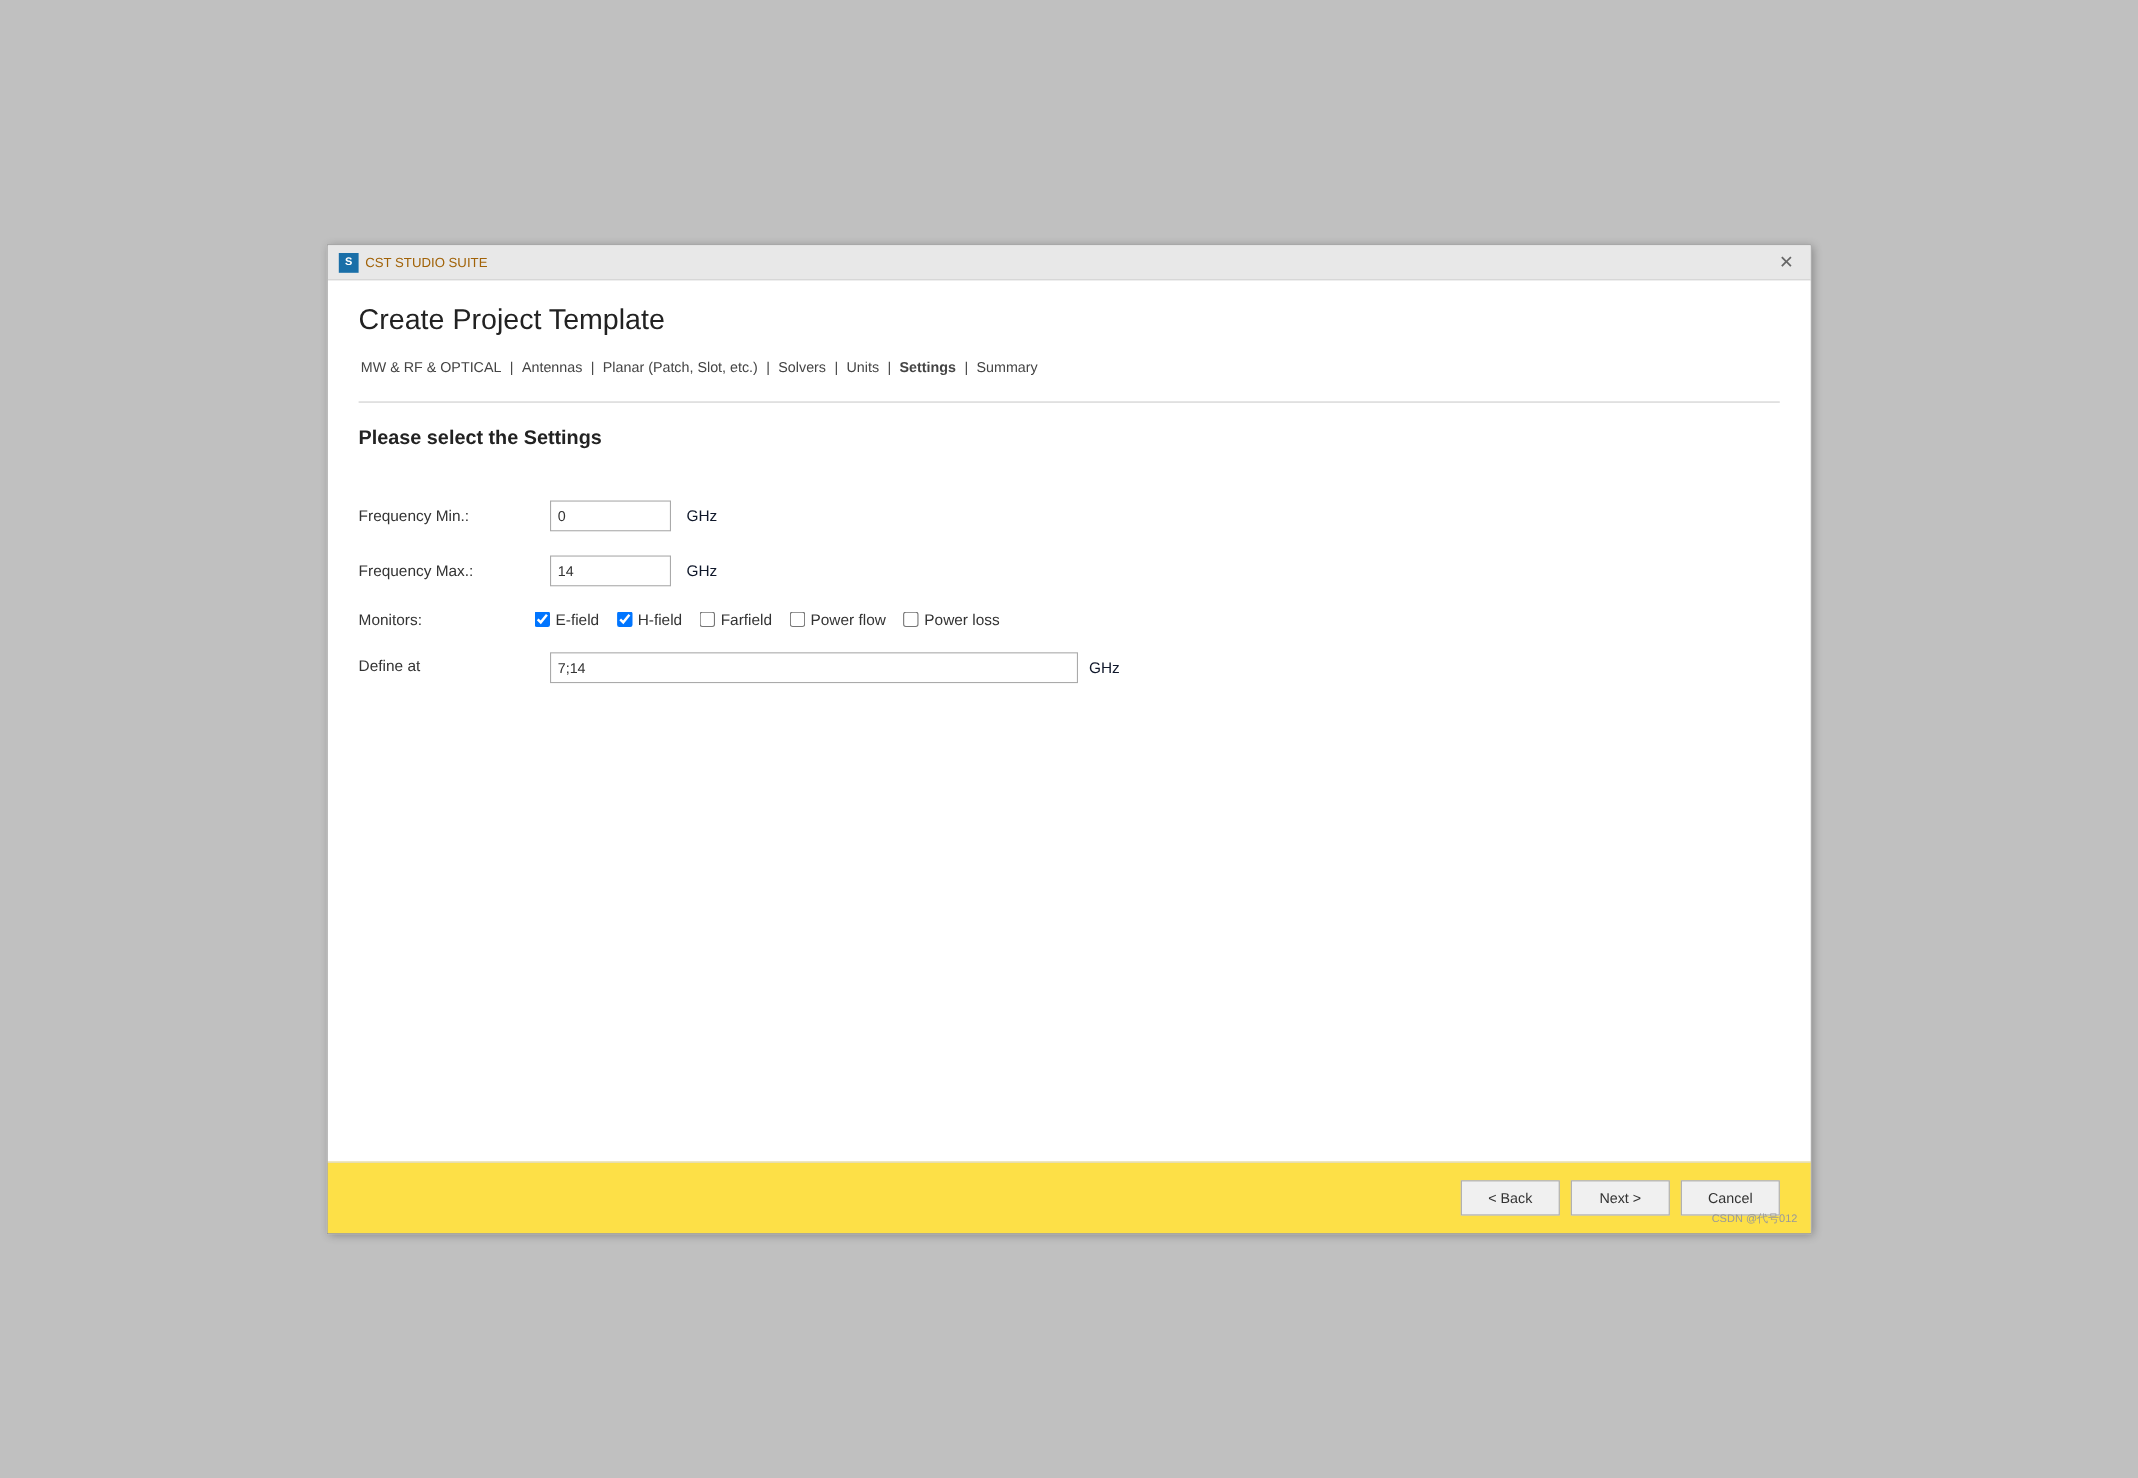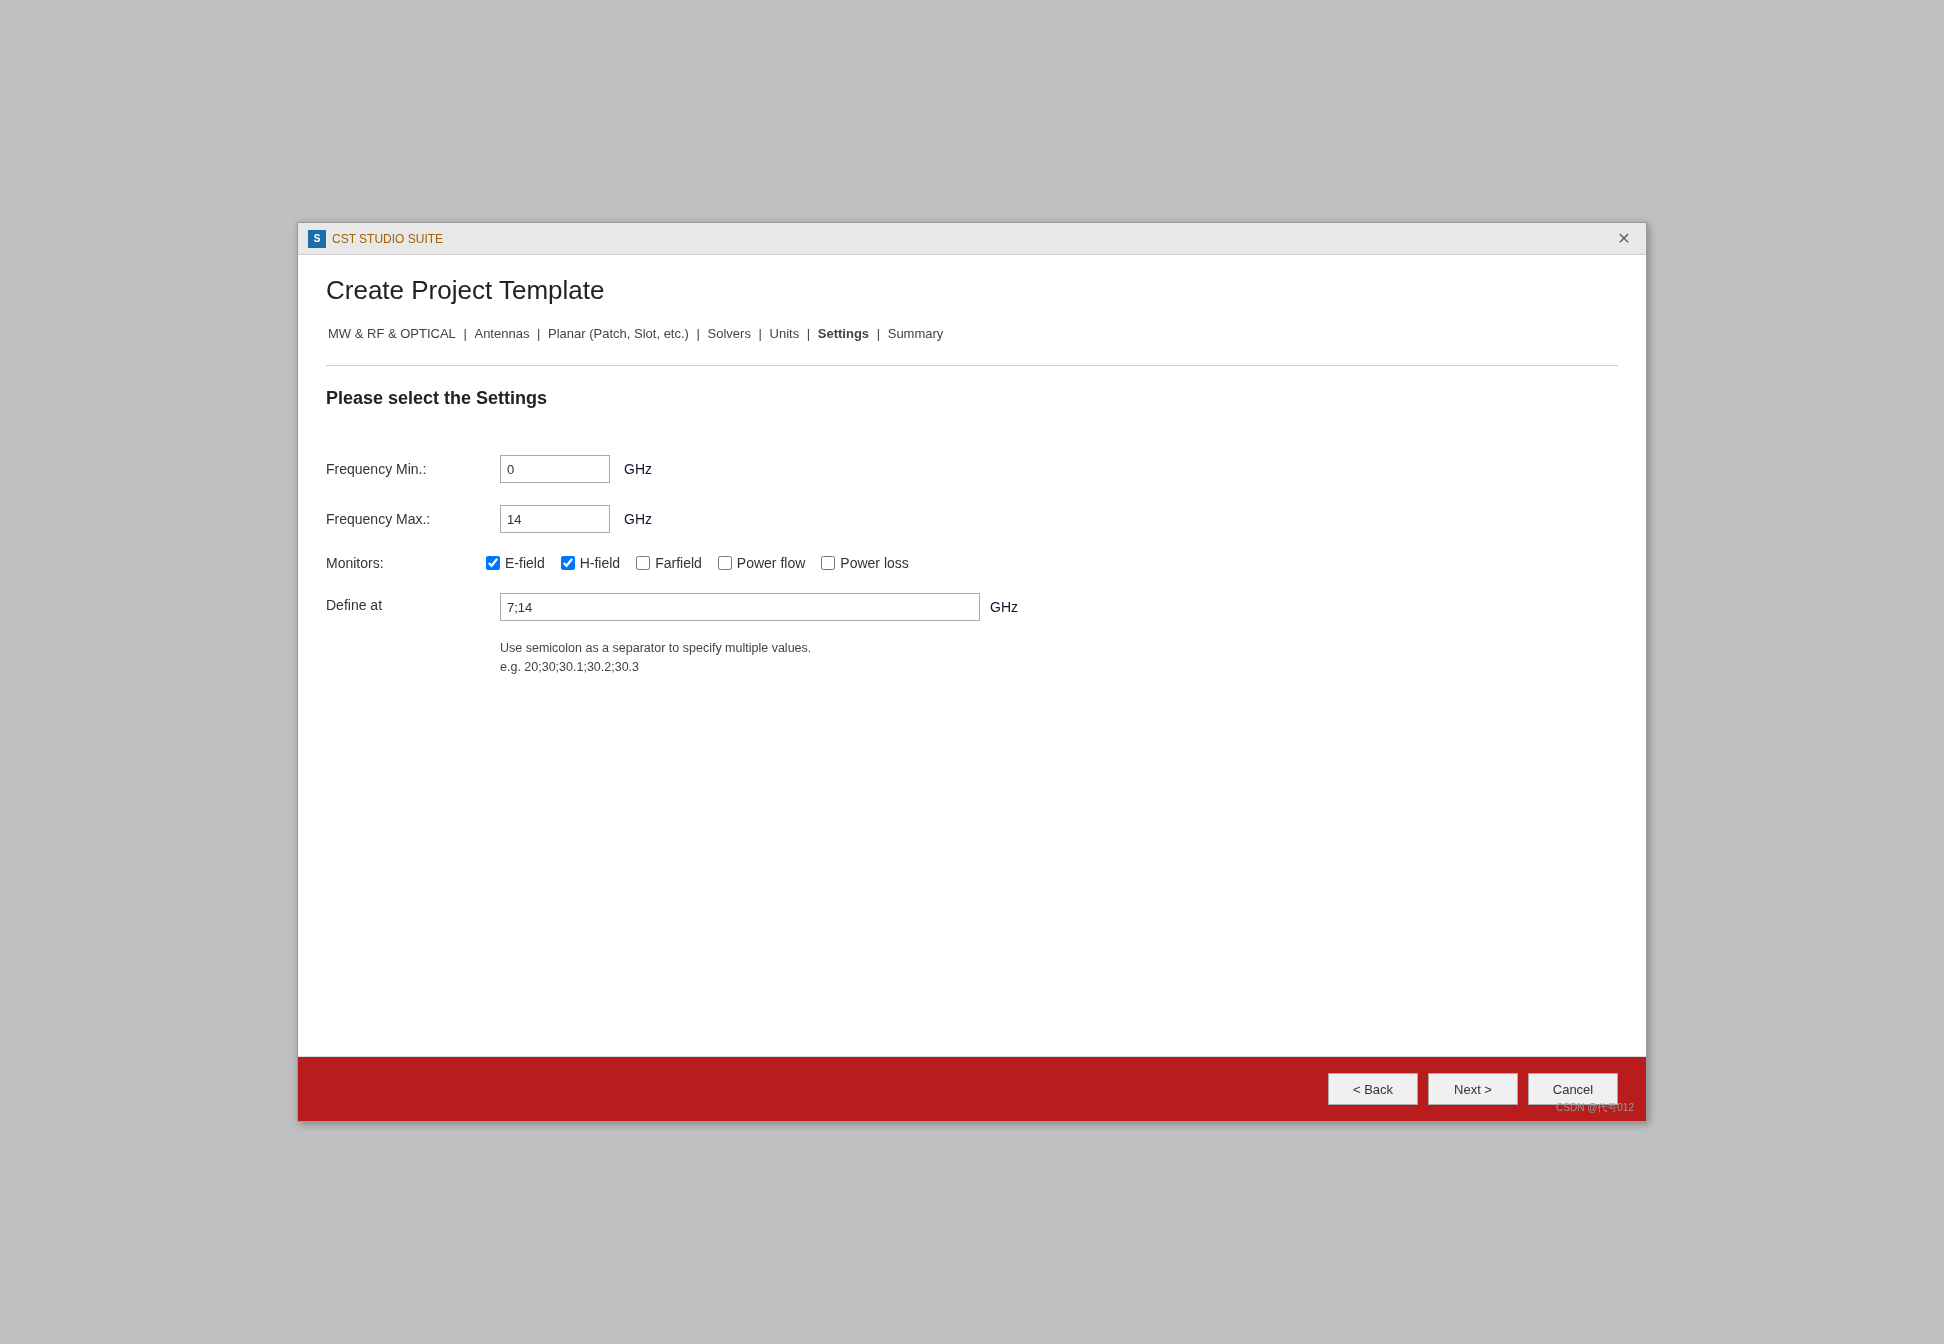--- a/index.html
+++ b/index.html
@@ -227,21 +227,21 @@
 
     .spacer {
       flex: 1;
     }
 
     .bottom-bar {
       padding: 16px 28px;
       display: flex;
       justify-content: flex-end;
       gap: 10px;
-      background: #b91c1c;
+      background: #fde047;
       border-top: 1px solid #ddd;
     }
 
     .btn {
       height: 32px;
       min-width: 90px;
       padding: 0 20px;
       font-size: 13px;
       border: 1px solid #aaa;
       background: #f0f0f0;
@@ -336,24 +336,20 @@
         </div>
       </div>
 
       <div class="define-row">
         <span class="define-label">Define at</span>
         <div class="define-input-area">
           <div class="define-input-row">
             <input class="define-input" type="text" value="7;14" style="">
             <span class="unit-label">GHz</span>
           </div>
-          <div class="hint-text">
-            <div>Use semicolon as a separator to specify multiple values.</div>
-            <div>e.g. 20;30;30.1;30.2;30.3</div>
-          </div>
         </div>
       </div>
     </div>
 
     <div class="spacer"></div>
   </div>
 
   <div class="bottom-bar">
     <button class="btn">&lt; Back</button>
     <button class="btn">Next &gt;</button>

